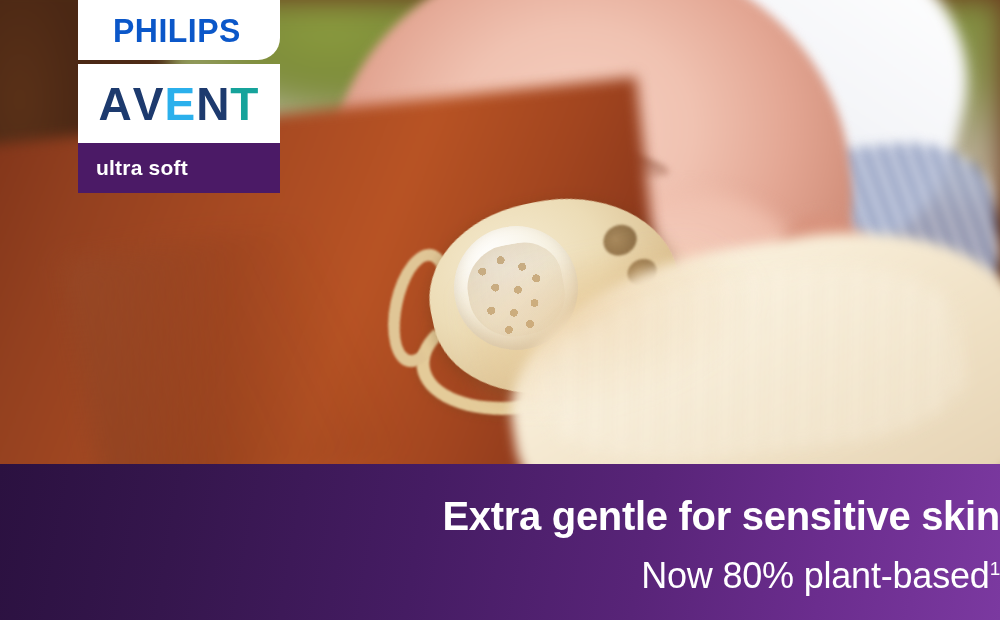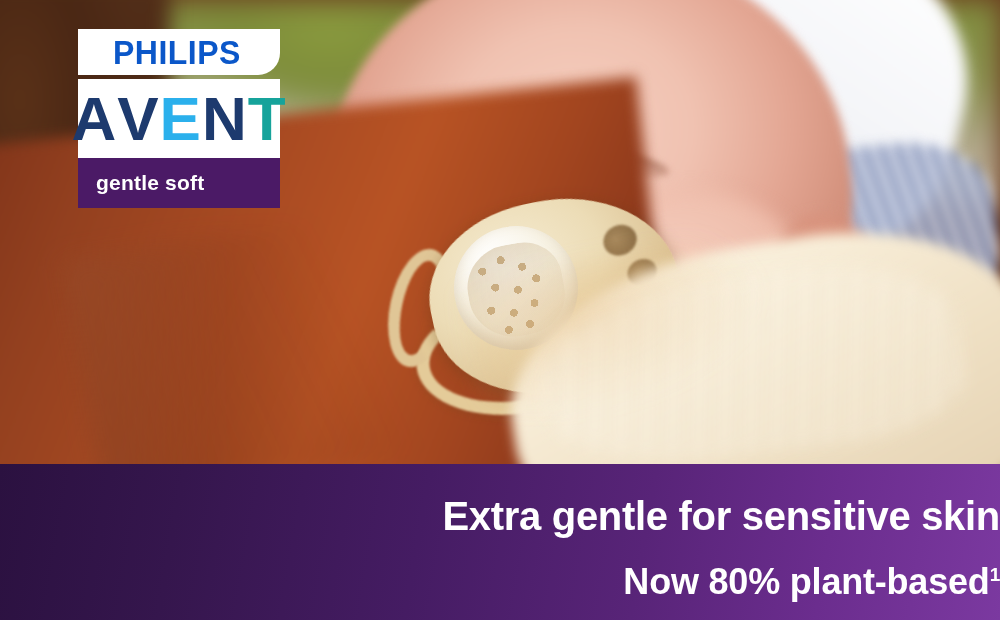--- a/index.html
+++ b/index.html
@@ -288,44 +288,43 @@
     border-right-color:transparent;
     transform:rotate(12deg);
     filter:blur(1px);
   }
 
   
   .logo { position:absolute; left:78px; top:0; width:202px; }
 
   .logo-philips {
     background:#ffffff;
-    height:46px;
+    height:60px;
     border-bottom-right-radius:22px;
     display:flex; align-items:center; justify-content:center;
     padding-right:4px;
-    margin-top:29px;
   }
   .philips-word {
     color:#0b57c9;
     font-size:33px;
     font-weight:bold;
     letter-spacing:0.5px;
     line-height:1;
     transform:scaleX(0.97);
   }
 
   .logo-gap { height:4px; background:transparent; }
 
   .logo-avent {
     background:#ffffff;
     height:79px;
     display:flex; align-items:center; justify-content:center;
   }
   .avent-word {
-    font-size:62px;
+    font-size:46px;
     font-weight:bold;
     letter-spacing:1px;
     line-height:1;
     white-space:nowrap;
   }
   .avent-word span { display:inline-block; }
   .l-a { color:#1d3a6e; }
   .l-v { color:#1d3a6e; }
   .l-e { color:#2bb0ec; }
   .l-n { color:#1d3a6e; }
@@ -362,23 +361,23 @@
   .headline {
     color:#ffffff;
     font-size:40px;
     font-weight:bold;
     line-height:1.04;
     letter-spacing:-0.3px;
   }
   .subline {
     color:#ffffff;
     font-size:36px;
-    font-weight:bold;
+    font-weight:normal;
     line-height:1.1;
-    margin-top:24px;
+    margin-top:18px;
     letter-spacing:-0.2px;
   }
   .subline sup { font-size:19px; vertical-align:super; }
 </style>
 </head>
 <body>
 
 <div id="banner">
 
   <div class="photo">
@@ -426,21 +425,21 @@
 
     <div class="logo-gap"></div>
 
     <div class="logo-avent">
       <span class="avent-word">
         <span class="l-a" style="color: rgb(29, 58, 110);">A</span><span class="l-v" style="color: rgb(29, 58, 110);">V</span><span class="l-e" style="color: rgb(43, 176, 236);">E</span><span class="l-n" style="color: rgb(29, 58, 110);">N</span><span class="l-t" style="color: rgb(22, 163, 155);">T</span>
       </span>
     </div>
 
     <div class="logo-tagline">
-      <span class="tagline-text">gentle soft</span>
+      <span class="tagline-text">ultra soft</span>
     </div>
   </div>
 
   <div class="msgbar">
     <div class="headline">Extra gentle for sensitive skin</div>
     <div class="subline">
       <span>Now 80% plant-based</span><sup>1</sup>
     </div>
   </div>
 

